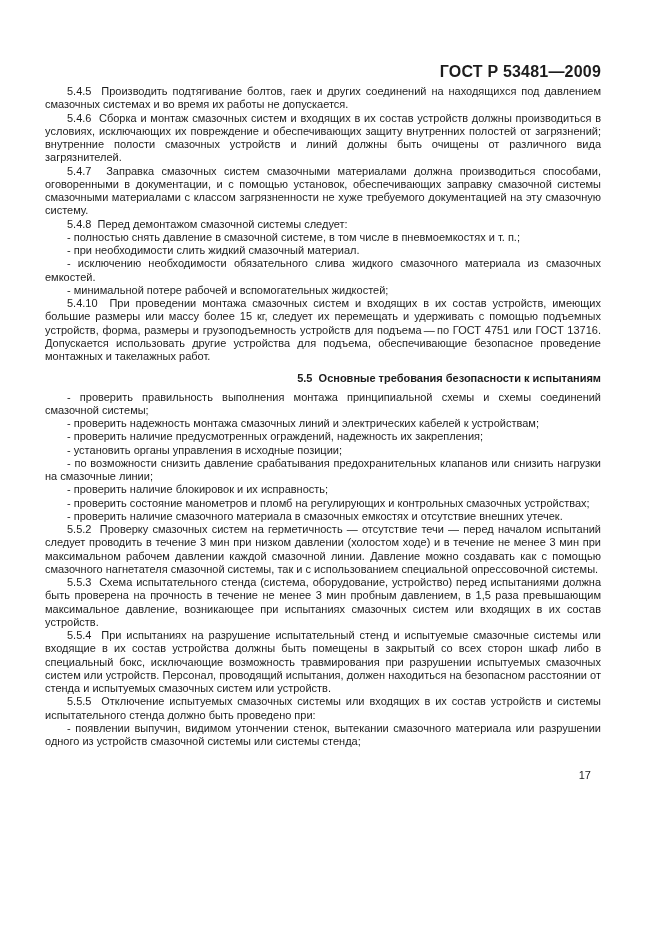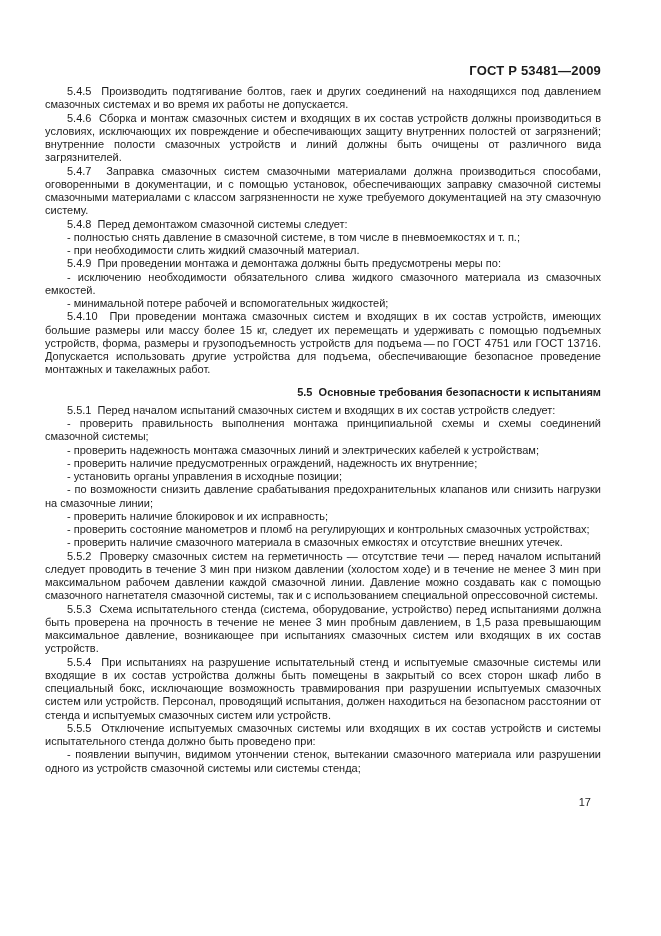--- a/index.html
+++ b/index.html
@@ -15,21 +15,21 @@
     font-family: "Liberation Sans", "DejaVu Sans", sans-serif;
     color: #1c1c1c;
     overflow: hidden;
   }
   .doc-header {
     position: absolute;
     top: 63px;
     left: 45px;
     width: 556px;
     text-align: right;
-    font-size: 13px;
+    font-size: 16px;
     font-weight: bold;
     letter-spacing: 0.2px;
   }
   .doc-body {
     position: absolute;
     top: 85px;
     left: 45px;
     width: 556px;
   }
   .doc-body p {
@@ -59,29 +59,27 @@
   <div class="doc-header">ГОСТ Р 53481—2009</div>
 
   <div class="doc-body">
     <div id="body-paragraphs">
         <p class="paragraph">5.4.5&nbsp; Производить подтягивание болтов, гаек и других соединений на находящихся под давлением смазочных системах и во время их работы не допускается.</p>
         <p class="paragraph">5.4.6&nbsp; Сборка и монтаж смазочных систем и входящих в их состав устройств должны производиться в условиях, исключающих их повреждение и обеспечивающих защиту внутренних полостей от загрязнений; внутренние полости смазочных устройств и линий должны быть очищены от различного вида загрязнителей.</p>
         <p class="paragraph">5.4.7&nbsp; Заправка смазочных систем смазочными материалами должна производиться способами, оговоренными в документации, и с помощью установок, обеспечивающих заправку смазочной системы смазочными материалами с классом загрязненности не хуже требуемого документацией на эту смазочную систему.</p>
         <p class="paragraph">5.4.8&nbsp; Перед демонтажом смазочной системы следует:</p>
         <p class="paragraph">- полностью снять давление в смазочной системе, в том числе в пневмоемкостях и т. п.;</p>
         <p class="paragraph">- при необходимости слить жидкий смазочный материал.</p>
-        <p class="paragraph">5.4.9&nbsp; При проведении монтажа и демонтажа должны быть предусмотрены меры по:</p>
         <p class="paragraph">- исключению необходимости обязательного слива жидкого смазочного материала из смазочных емкостей.</p>
         <p class="paragraph">- минимальной потере рабочей и вспомогательных жидкостей;</p>
         <p class="paragraph">5.4.10&nbsp; При проведении монтажа смазочных систем и входящих в их состав устройств, имеющих большие размеры или массу более 15 кг, следует их перемещать и удерживать с помощью подъемных устройств, форма, размеры и грузоподъемность устройств для подъема — по ГОСТ 4751 или ГОСТ 13716. Допускается использовать другие устройства для подъема, обеспечивающие безопасное проведение монтажных и такелажных работ.</p>
         <p class="heading">5.5&nbsp; Основные требования безопасности к испытаниям</p>
-        <p class="paragraph">5.5.1&nbsp; Перед началом испытаний смазочных систем и входящих в их состав устройств следует:</p>
         <p class="paragraph">- проверить правильность выполнения монтажа принципиальной схемы и схемы соединений смазочной системы;</p>
         <p class="paragraph">- проверить надежность монтажа смазочных линий и электрических кабелей к устройствам;</p>
-        <p class="paragraph">- проверить наличие предусмотренных ограждений, надежность их внутренние;</p>
+        <p class="paragraph">- проверить наличие предусмотренных ограждений, надежность их закрепления;</p>
         <p class="paragraph">- установить органы управления в исходные позиции;</p>
         <p class="paragraph">- по возможности снизить давление срабатывания предохранительных клапанов или снизить нагрузки на смазочные линии;</p>
         <p class="paragraph">- проверить наличие блокировок и их исправность;</p>
         <p class="paragraph">- проверить состояние манометров и пломб на регулирующих и контрольных смазочных устройствах;</p>
         <p class="paragraph">- проверить наличие смазочного материала в смазочных емкостях и отсутствие внешних утечек.</p>
         <p class="paragraph">5.5.2&nbsp; Проверку смазочных систем на герметичность — отсутствие течи — перед началом испытаний следует проводить в течение 3 мин при низком давлении (холостом ходе) и в течение не менее 3 мин при максимальном рабочем давлении каждой смазочной линии. Давление можно создавать как с помощью смазочного нагнетателя смазочной системы, так и с использованием специальной опрессовочной системы.</p>
         <p class="paragraph">5.5.3&nbsp; Схема испытательного стенда (система, оборудование, устройство) перед испытаниями должна быть проверена на прочность в течение не менее 3 мин пробным давлением, в 1,5 раза превышающим максимальное давление, возникающее при испытаниях смазочных систем или входящих в их состав устройств.</p>
         <p class="paragraph">5.5.4&nbsp; При испытаниях на разрушение испытательный стенд и испытуемые смазочные системы или входящие в их состав устройства должны быть помещены в закрытый со всех сторон шкаф либо в специальный бокс, исключающие возможность травмирования при разрушении испытуемых смазочных систем или устройств. Персонал, проводящий испытания, должен находиться на безопасном расстоянии от стенда и испытуемых смазочных систем или устройств.</p>
         <p class="paragraph">5.5.5&nbsp; Отключение испытуемых смазочных системы или входящих в их состав устройств и системы испытательного стенда должно быть проведено при:</p>
         <p class="paragraph">- появлении выпучин, видимом утончении стенок, вытекании смазочного материала или разрушении одного из устройств смазочной системы или системы стенда;</p>

